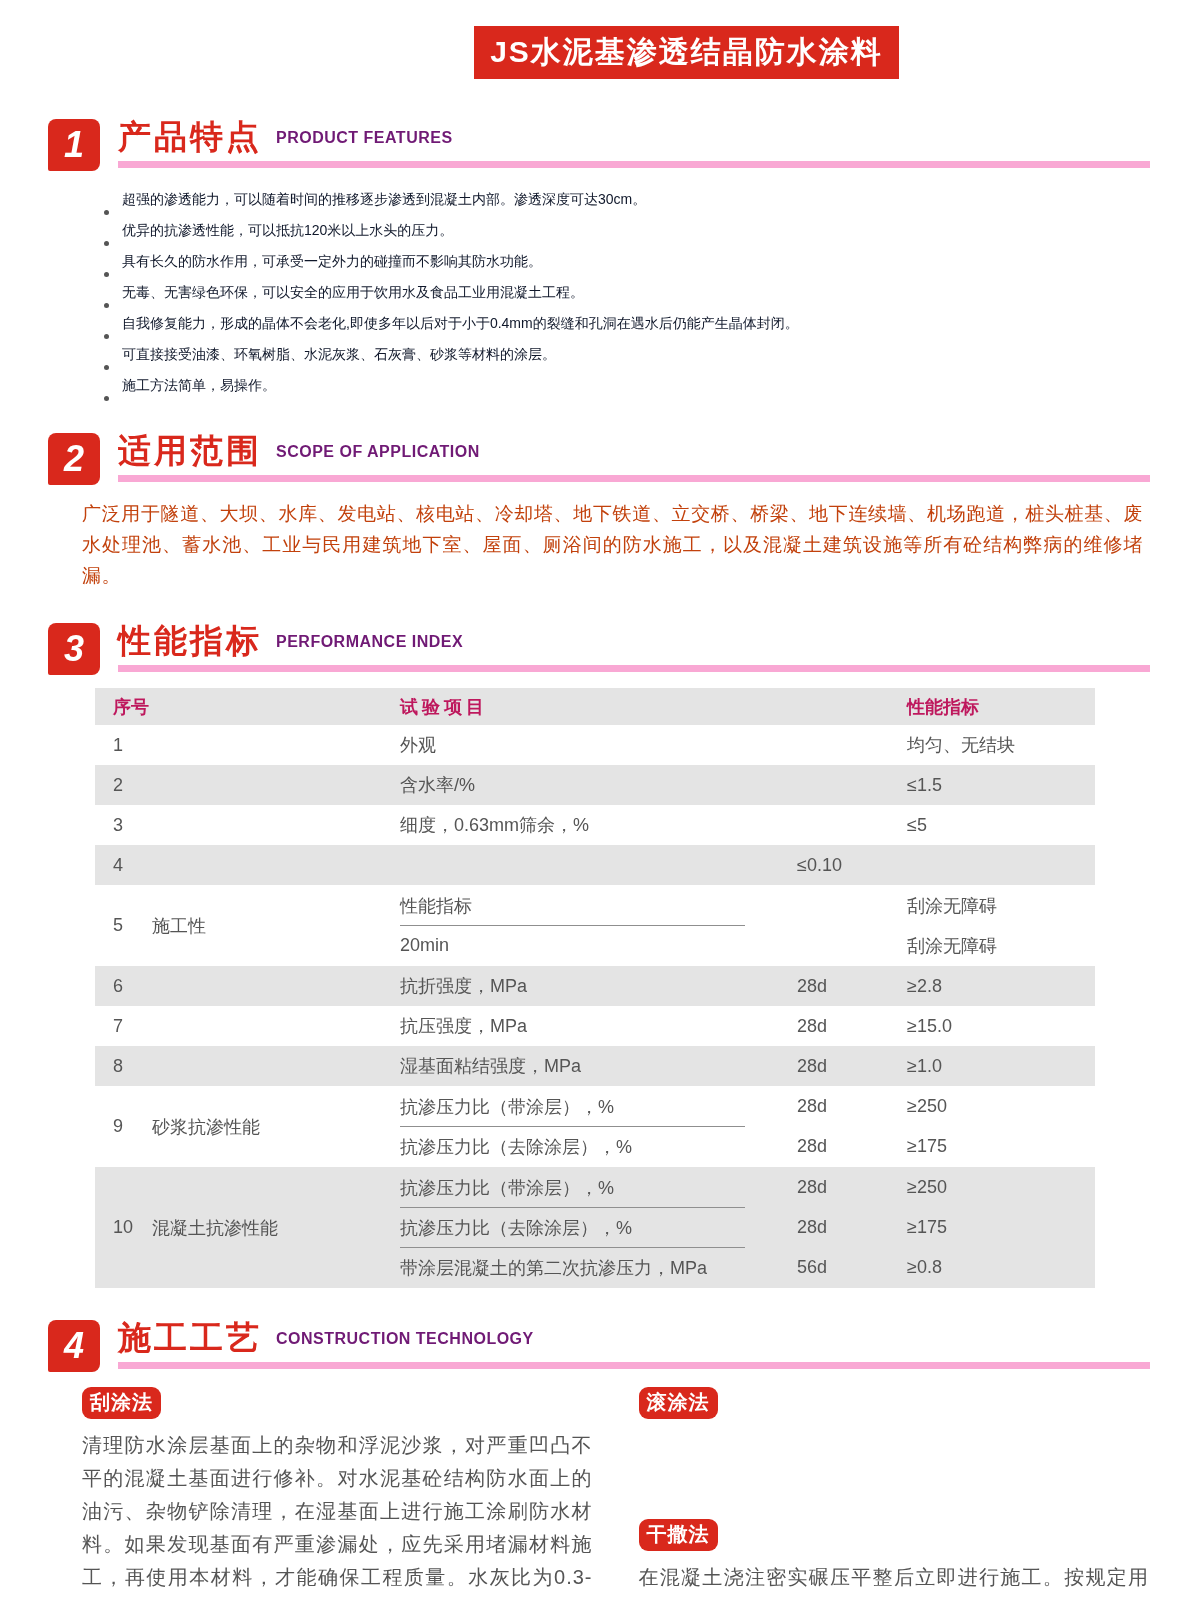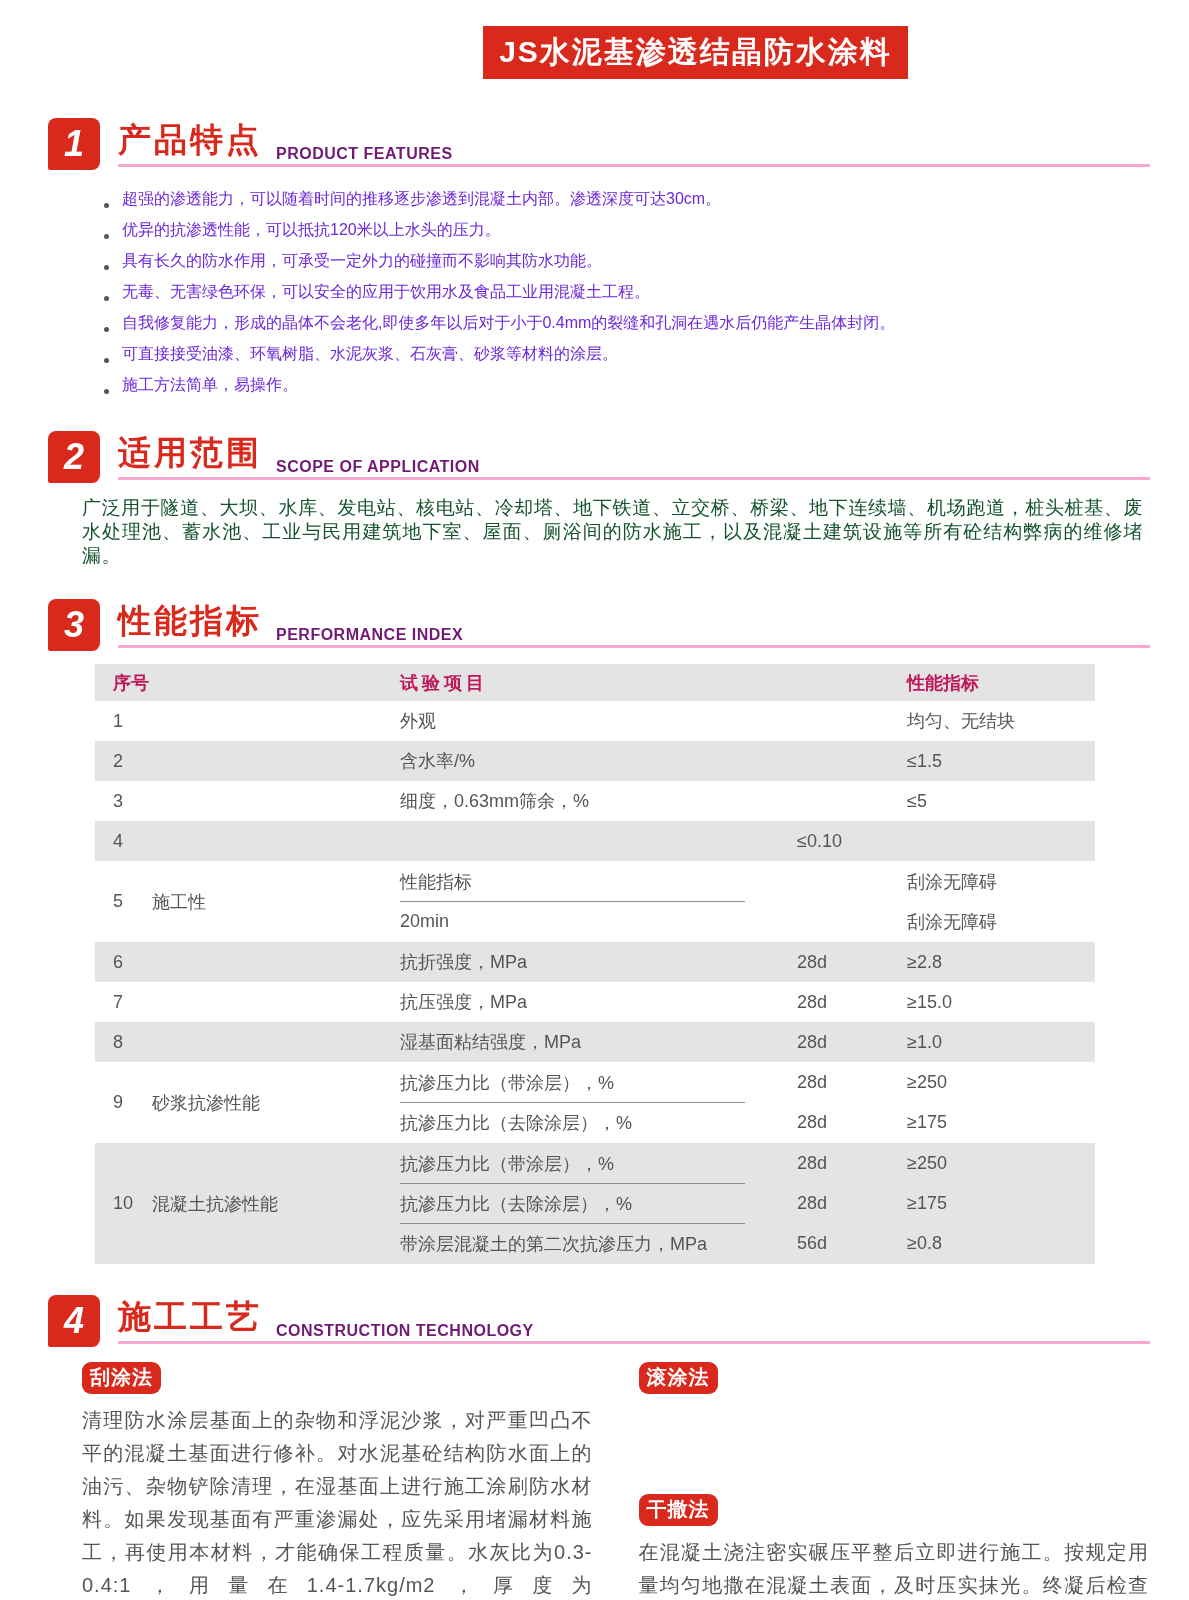--- a/index.html
+++ b/index.html
@@ -9,48 +9,48 @@
     font-family: "Liberation Sans", "DejaVu Sans", sans-serif;
     color: #4f4f4f;
   }
   .page { position: relative; width: 1189px; min-height: 1600px; overflow: hidden; }
 
   
   .banner {
     background: #d9281c; color: #fff; font-weight: bold;
     font-size: 30px; letter-spacing: 2px;
     width: fit-content; padding: 6px 16px;
-    margin: 26px auto 0 auto; position: relative; left: 101px;
+    margin: 26px auto 0 auto; position: relative; left: 92px;
   }
 
   
   .sec-header { display: flex; align-items: flex-end; margin: 0 39px 0 48px; }
   .sec-num {
     width: 52px; height: 52px; flex: 0 0 52px;
     background: #d9281c; color: #fff; border-radius: 8px 8px 8px 2px;
     font-size: 36px; font-weight: bold; font-style: italic;
     display: flex; align-items: center; justify-content: center;
     position: relative; top: 3px;
   }
   .sec-titles {
-    flex: 1; margin-left: 18px; border-bottom: 3px solid #f9a8d4;
-    display: flex; align-items: flex-end; gap: 14px; padding-bottom: 1px;
+    flex: 1; margin-left: 18px; border-bottom: 7px solid #f9a8d4;
+    display: flex; align-items: center; gap: 14px; padding-bottom: 1px;
   }
   .sec-zh { color: #d9281c; font-size: 33px; font-weight: bold; letter-spacing: 3px; }
   .sec-en { color: #701a75; font-size: 16px; font-weight: bold; letter-spacing: 0.5px; }
 
   
   .features { list-style: none; margin: 16px 60px 0 104px; }
-  .feature { display: flex; align-items: center; font-size: 16px; color: #6d28d9; line-height: 31px; }
+  .feature { display: flex; align-items: flex-end; font-size: 14px; color: #0f172a; line-height: 31px; }
   .dot { width: 5px; height: 5px; border-radius: 50%; background: #555; margin: 13px 13px 0 0; flex: 0 0 5px; }
 
   
   .scope-text {
-    margin: 16px 46px 0 82px; font-size: 19px; line-height: 24px;
-    color: #14532d; text-align: justify; letter-spacing: 0.5px;
+    margin: 16px 46px 0 82px; font-size: 19px; line-height: 31px;
+    color: #c2410c; text-align: justify; letter-spacing: 0.5px;
   }
 
   
   .perf-table { margin: 16px 0 0 95px; width: 1000px; font-size: 18px; color: #555; }
   .t-row, .t-head {
     display: grid; grid-template-columns: 55px 245px 400px 110px 190px;
     align-items: center; min-height: 40px;
   }
   .t-head { background: #e4e4e4; min-height: 37px; font-weight: bold; color: #be185d; }
   .alt { background: #e4e4e4; }

